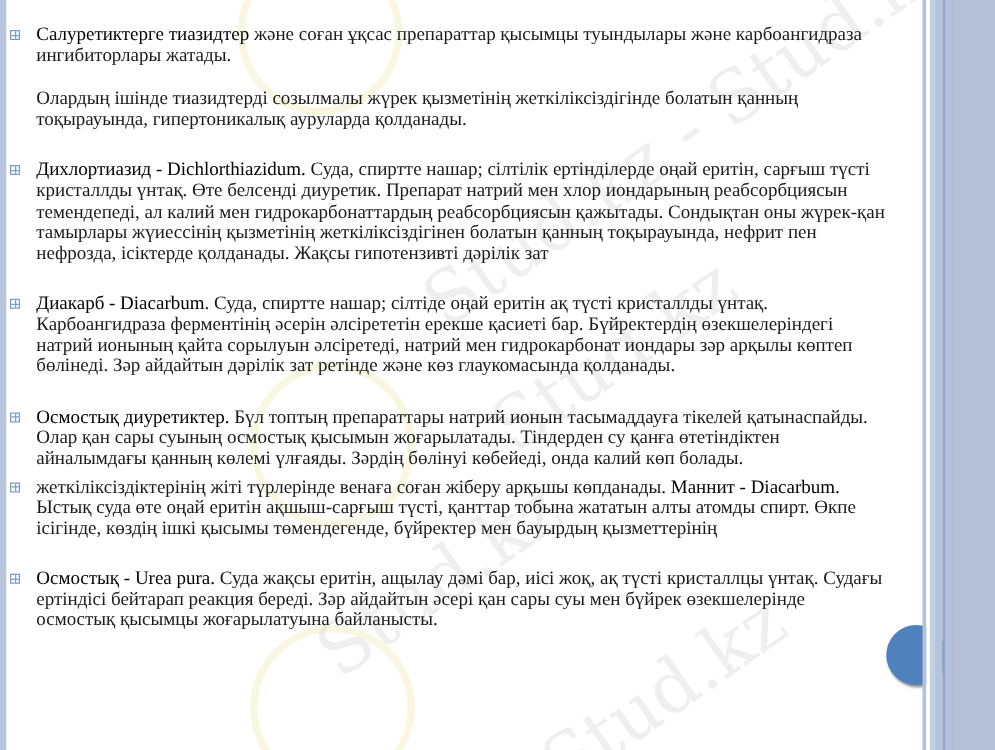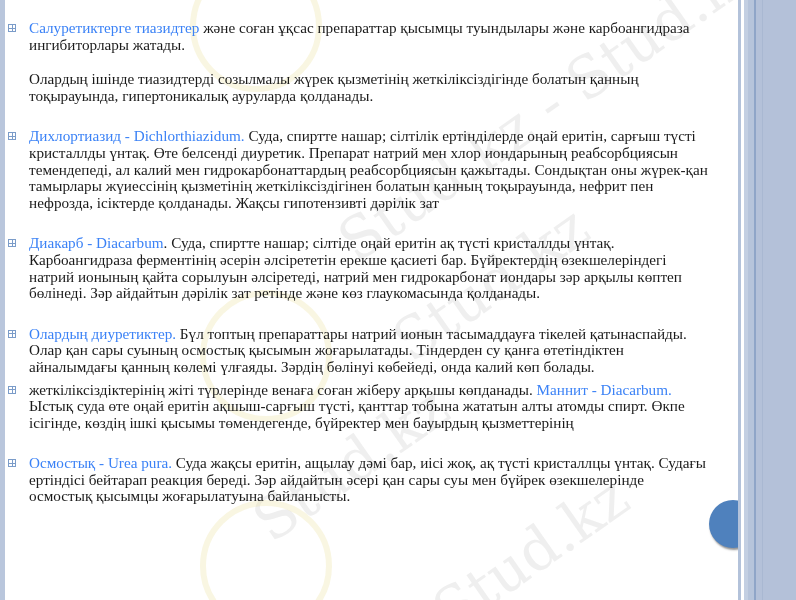--- a/index.html
+++ b/index.html
@@ -81,21 +81,21 @@
     .bullet {
       position: absolute;
       left: 0; top: 4px;
       width: 8px; height: 8px;
       border: 1px solid #7b9cc9;
       box-sizing: border-box;
       background:
         linear-gradient(#7b9cc9,#7b9cc9) center/1px 100% no-repeat,
         linear-gradient(#7b9cc9,#7b9cc9) center/100% 1px no-repeat;
     }
-    .red { color: #3b82f6; }
+    .red { color: #000000; }
     .para { padding-left: 21px; margin-top: 18px; }
     .gap-lg { height: 24px; }
     .gap-md { height: 6px; }
   </style>
 </head>
 <body>
 
 <div class="slide">
   <div class="left-border"></div>
 
@@ -128,21 +128,21 @@
 
     <div class="item">
       <span class="bullet"></span>
       <span class="red">Диакарб - Diacarbum</span><span>. Суда, спиртте нашар; сілтіде оңай еритін ақ түсті кристаллды үнтақ. Карбоангидраза ферментінің әсерін әлсірететін ерекше қасиеті бар. Бүйректердің өзекшелеріндегі натрий ионының қайта сорылуын әлсіретеді, натрий мен гидрокарбонат иондары зәр арқылы көптеп бөлінеді. Зәр айдайтын дәрілік зат ретінде және көз глаукомасында қолданады.</span>
     </div>
 
     <div class="gap-lg"></div>
 
     <div class="item">
       <span class="bullet"></span>
-      <span class="red">Олардың диуретиктер.</span><span> Бүл топтың препараттары натрий ионын тасымаддауға тікелей қатынаспайды. Олар қан сары суының осмостық қысымын жоғарылатады. Тіндерден су қанға өтетіндіктен айналымдағы қанның көлемі үлғаяды. Зәрдің бөлінуі көбейеді, онда калий көп болады.</span>
+      <span class="red">Осмостық диуретиктер.</span><span> Бүл топтың препараттары натрий ионын тасымаддауға тікелей қатынаспайды. Олар қан сары суының осмостық қысымын жоғарылатады. Тіндерден су қанға өтетіндіктен айналымдағы қанның көлемі үлғаяды. Зәрдің бөлінуі көбейеді, онда калий көп болады.</span>
     </div>
 
     <div class="gap-md"></div>
 
     <div class="item">
       <span class="bullet"></span>
       <span>жеткіліксіздіктерінің жіті түрлерінде венаға соған жіберу арқьшы көпданады. </span><span class="red">Маннит - Diacarbum.</span><span> Ыстық суда өте оңай еритін ақшыш-сарғыш түсті, қанттар тобына жататын алты атомды спирт. Өкпе ісігінде, көздің ішкі қысымы төмендегенде, бүйректер мен бауырдың қызметтерінің</span>
     </div>
 
     <div class="gap-lg"></div>

